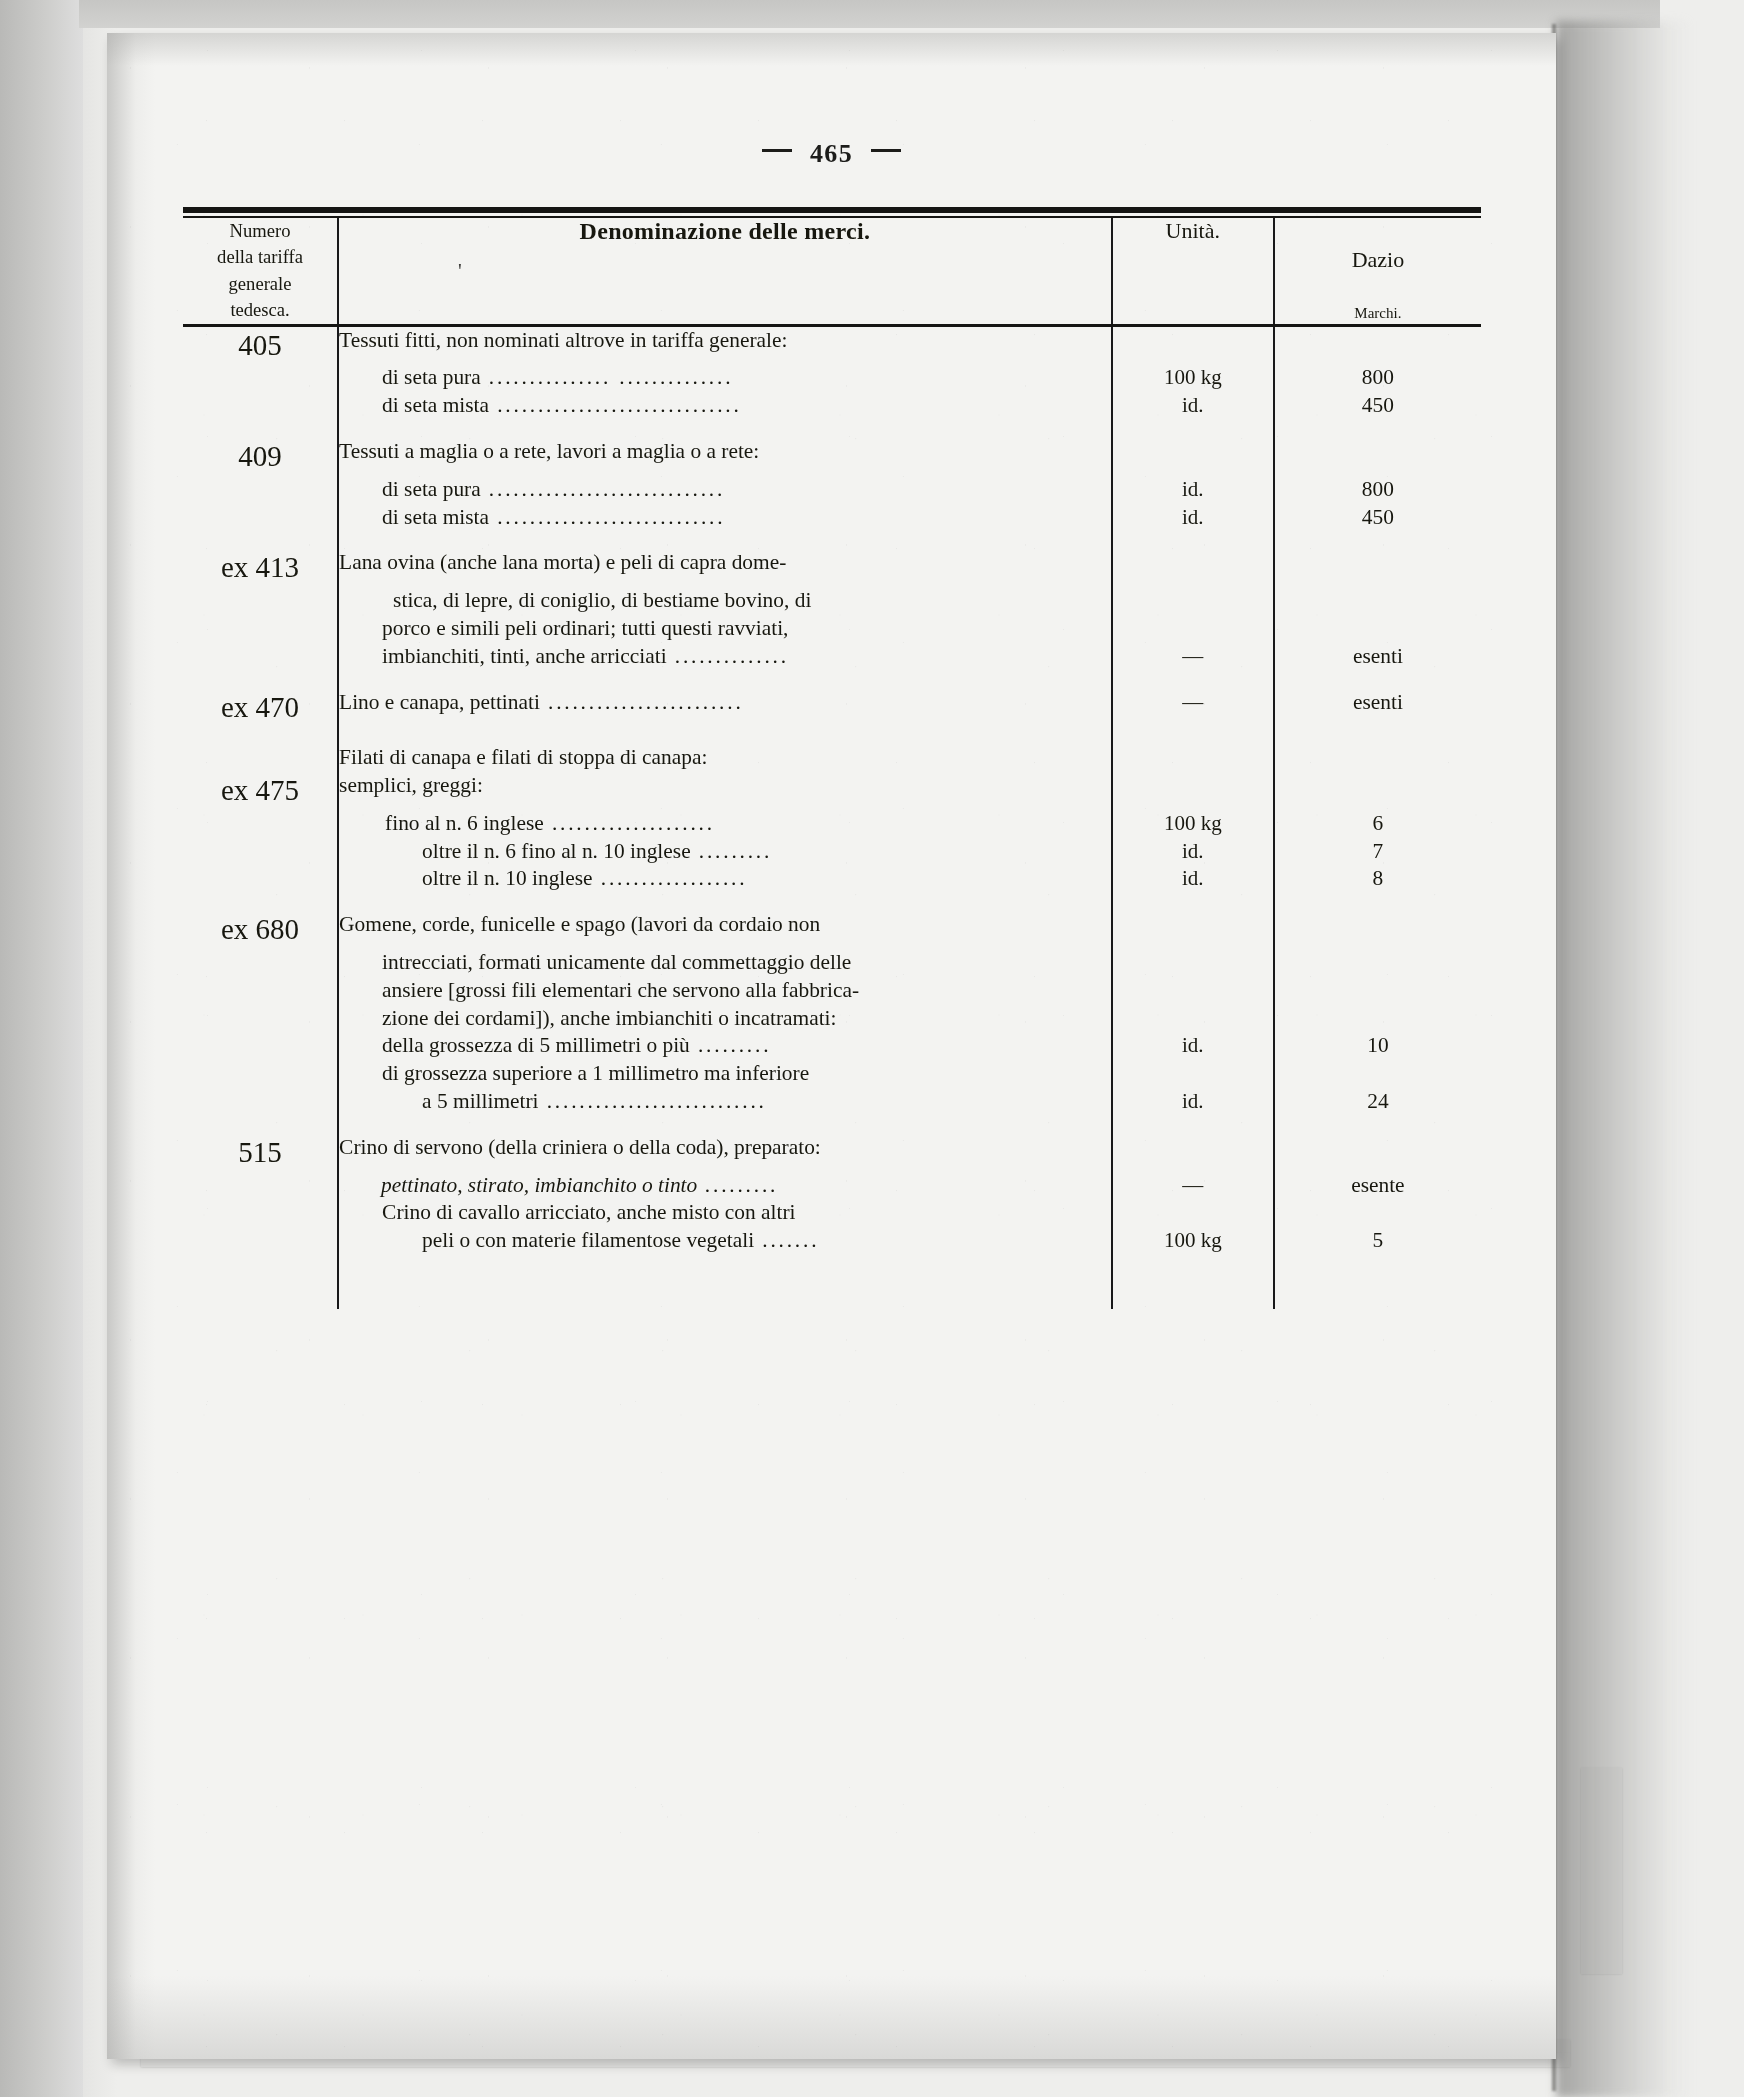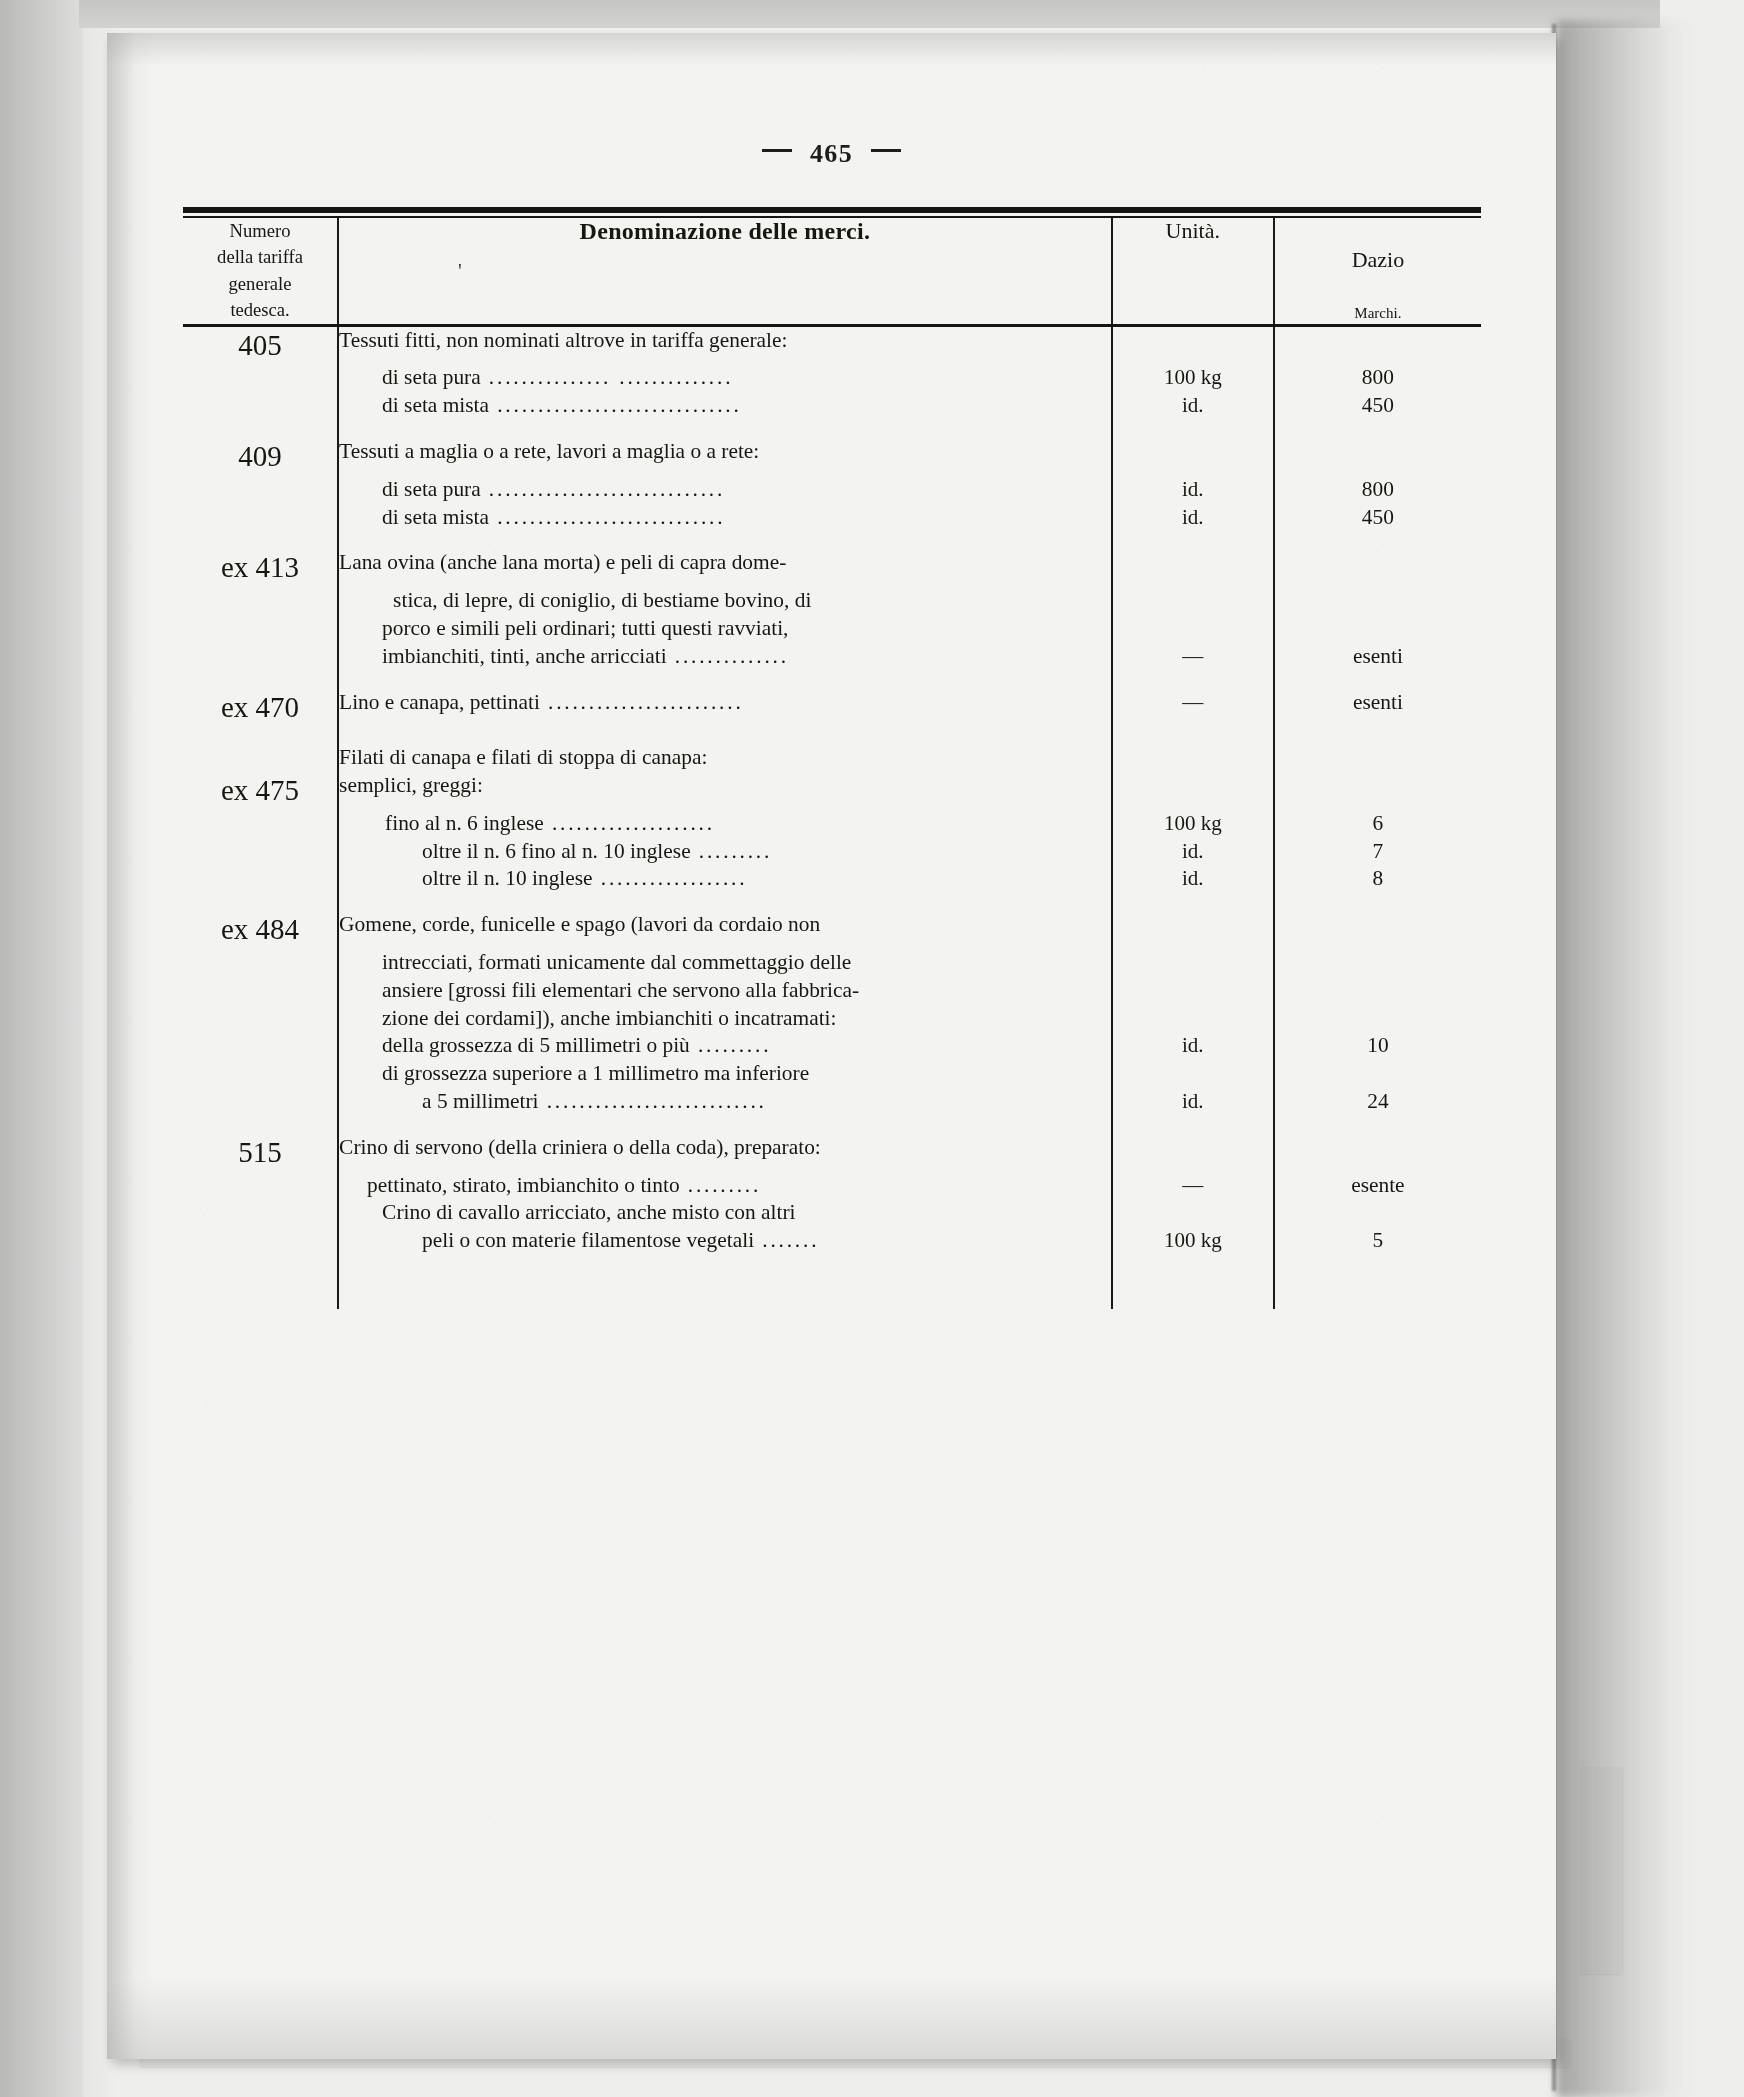--- a/index.html
+++ b/index.html
@@ -381,21 +381,21 @@
             <td class="uni-cell vr-r">id.</td>
             <td class="daz-cell">8</td>
           </tr>
           <tr class="spacer-row">
             <td style="height: 18px;"></td>
             <td class="vr-l vr-r" style="height: 18px;"></td>
             <td class="vr-r" style="height: 18px;"></td>
             <td style="height: 18px;"></td>
           </tr>
           <tr>
-            <td class="num-cell">ex 484</td>
+            <td class="num-cell">ex 680</td>
             <td class="den-cell vr-l vr-r">
               <div class="dline" style="padding-left: 0px;"><span>Gomene, corde, funicelle e spago (lavori da cordaio non</span></div>
             </td>
             <td class="uni-cell vr-r"></td>
             <td class="daz-cell"></td>
           </tr>
           <tr>
             <td class="num-cell"></td>
             <td class="den-cell vr-l vr-r">
               <div class="dline" style="padding-left: 43px;"><span>intrecciati, formati unicamente dal commettaggio delle</span></div>
@@ -453,21 +453,21 @@
             <td class="num-cell">515</td>
             <td class="den-cell vr-l vr-r">
               <div class="dline" style="padding-left: 0px;"><span>Crino di servono (della criniera o della coda), preparato:</span></div>
             </td>
             <td class="uni-cell vr-r"></td>
             <td class="daz-cell"></td>
           </tr>
           <tr>
             <td class="num-cell"></td>
             <td class="den-cell vr-l vr-r">
-              <div class="dline" style="padding-left: 28px;"><span>pettinato, stirato, imbianchito o tinto</span><span class="leader"> .........</span></div>
+              <div class="dline" style="padding-left: 42px; font-style: italic;"><span>pettinato, stirato, imbianchito o tinto</span><span class="leader"> .........</span></div>
             </td>
             <td class="uni-cell vr-r">—</td>
             <td class="daz-cell">esente</td>
           </tr>
           <tr>
             <td class="num-cell"></td>
             <td class="den-cell vr-l vr-r">
               <div class="dline" style="padding-left: 43px;"><span>Crino di cavallo arricciato, anche misto con altri</span></div>
             </td>
             <td class="uni-cell vr-r"></td>

